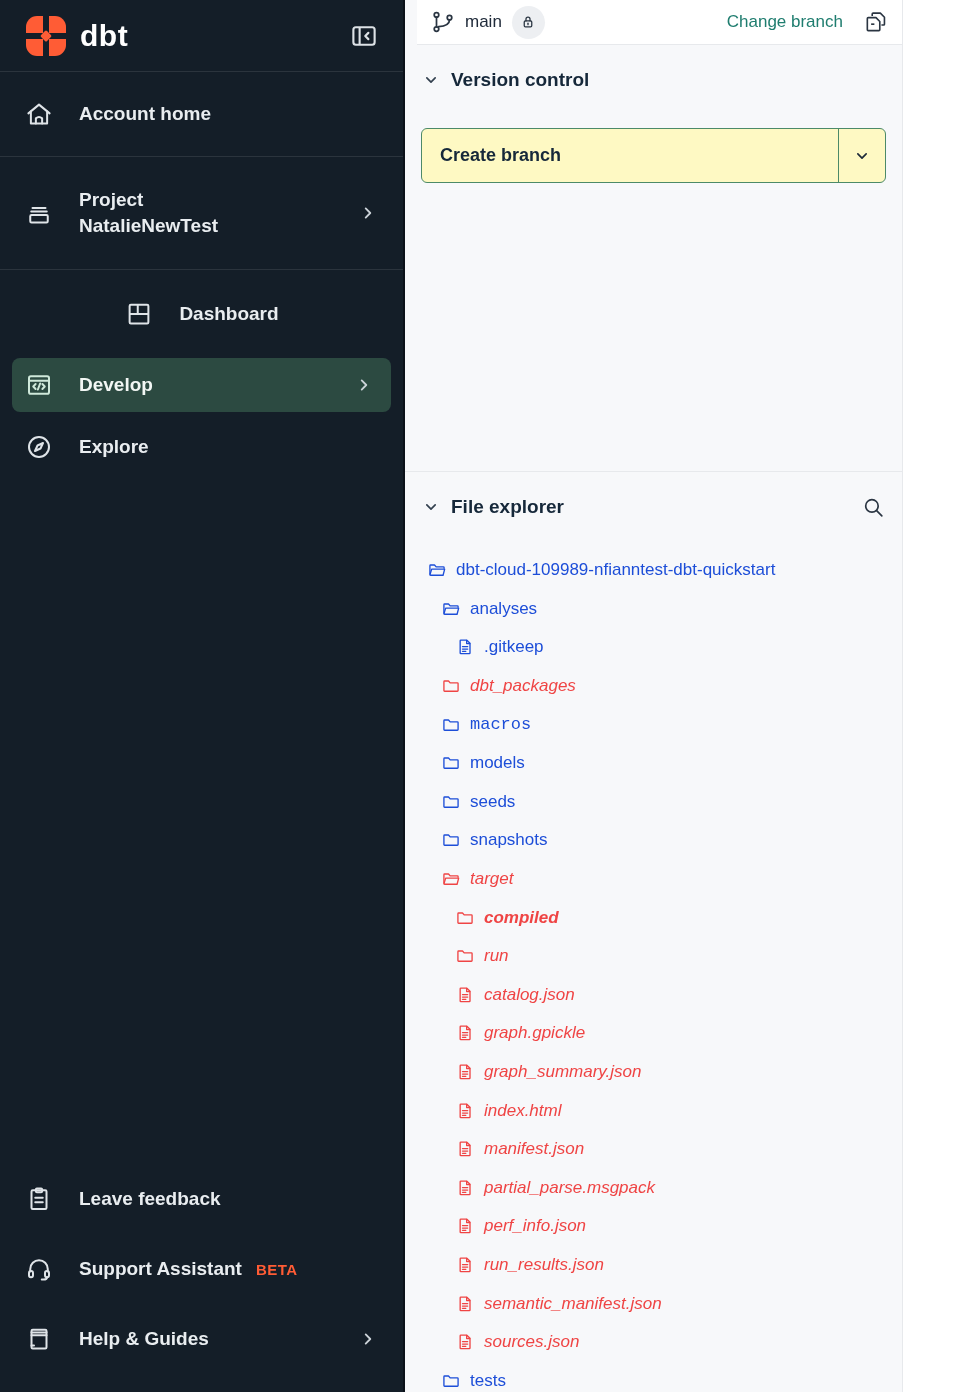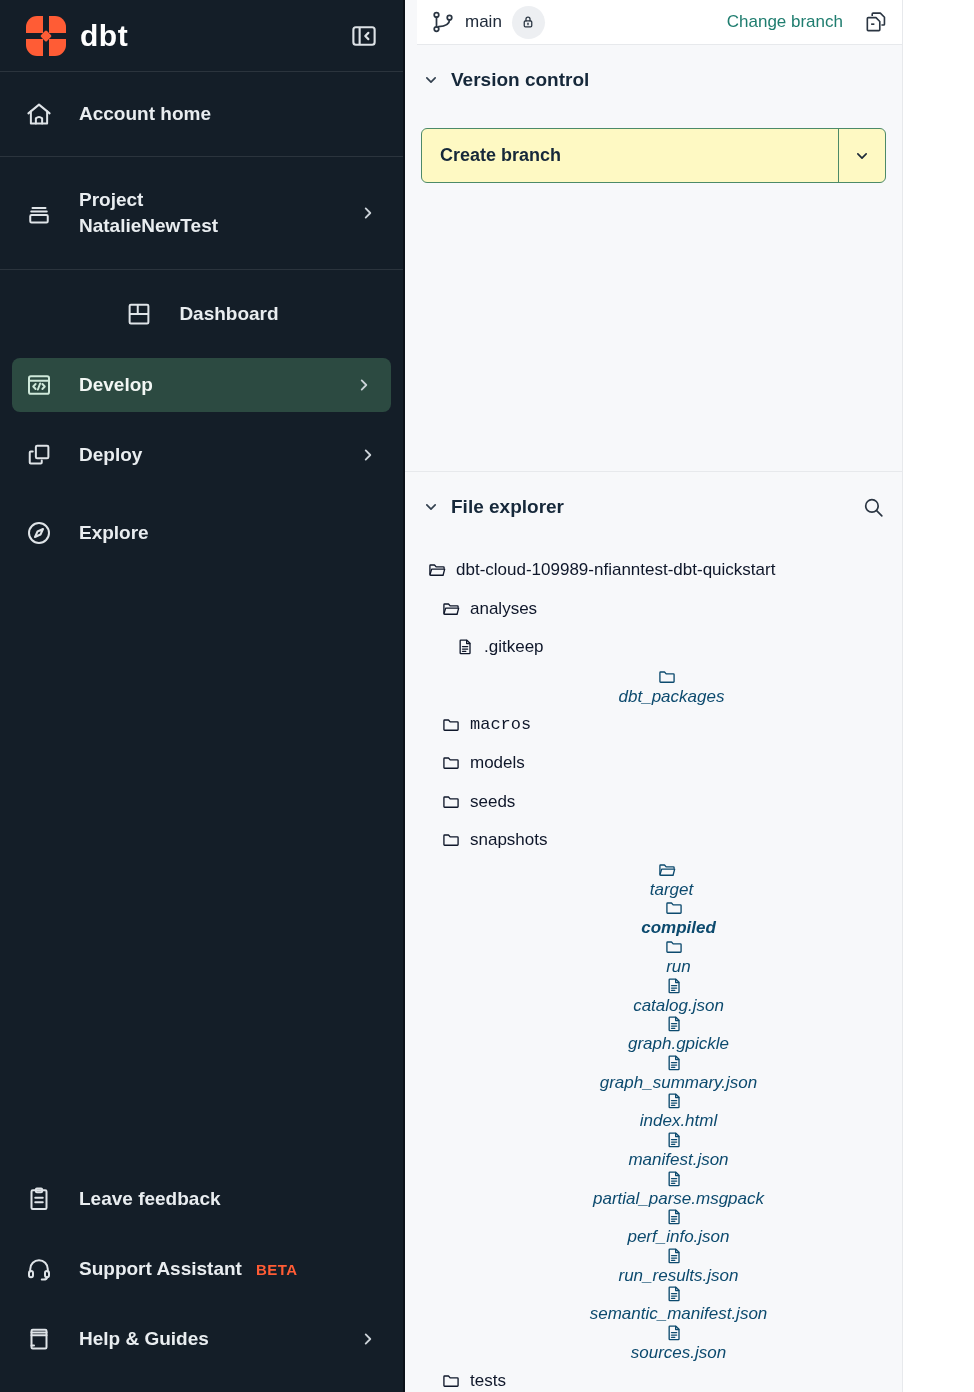--- a/index.html
+++ b/index.html
@@ -55,23 +55,23 @@
   .create-branch-label { flex:1; display:flex; align-items:center; padding-left:18px;
     font-size:18px; font-weight:600; color:#16283a; }
   .create-branch-caret { width:47px; border-left:1px solid #4c8a68; display:flex;
     align-items:center; justify-content:center; color:#1d2a38; }
 
   .fe-section { flex:1; overflow:hidden; }
   .fe-header { display:flex; align-items:center; height:34px; margin:18px 16px 0 16px; }
   .fe-search { margin-left:auto; color:#2a3542; display:flex; cursor:pointer; }
   .tree { margin-top:27px; }
   .tree-row { height:38.6px; display:flex; align-items:center; font-size:17px;
-    color:#0f172a; cursor:pointer; }
+    color:#1d4ed8; cursor:pointer; }
   .tree-row .t-ic { display:flex; margin-right:9px; flex:0 0 20px; }
-  .tree-row.muted { color:#0c4a6e; font-style:italic;flex-direction:column; }
+  .tree-row.muted { color:#ef4444; font-style:italic; }
 
   .editor-area { flex:1; background:#fff; }
 </style>
 </head>
 <body>
 
 <div class="app">
 
   <nav class="sidebar" style="background: rgb(20, 30, 40);">
     <div class="logo-row">
@@ -145,34 +145,20 @@
         </svg>
       </span>
       <span class="nav-label">Develop</span>
       <span class="nav-chevron">
         <svg width="22" height="22" viewBox="0 0 24 24" fill="none" stroke="currentColor" stroke-width="2" stroke-linecap="round" stroke-linejoin="round">
           <polyline points="9.5,7 14.5,12 9.5,17"></polyline>
         </svg>
       </span>
     </div>
 
-    <div class="nav-item row-deploy">
-      <span class="ic">
-        <svg width="30" height="30" viewBox="0 0 24 24" fill="none" stroke="currentColor" stroke-width="1.6" stroke-linecap="round" stroke-linejoin="round">
-          <rect x="9.5" y="4.5" width="10" height="10" rx="1"></rect>
-          <path d="M7 9.2 H5.4 Q4.6 9.2 4.6 10 V18 Q4.6 18.8 5.4 18.8 H13.4 Q14.2 18.8 14.2 18 V16.4"></path>
-        </svg>
-      </span>
-      <span class="nav-label">Deploy</span>
-      <span class="nav-chevron">
-        <svg width="22" height="22" viewBox="0 0 24 24" fill="none" stroke="currentColor" stroke-width="2" stroke-linecap="round" stroke-linejoin="round">
-          <polyline points="9.5,7 14.5,12 9.5,17"></polyline>
-        </svg>
-      </span>
-    </div>
 
     <div class="nav-item row-explore">
       <span class="ic">
         <svg width="30" height="30" viewBox="0 0 24 24" fill="none" stroke="currentColor" stroke-width="1.6" stroke-linecap="round" stroke-linejoin="round">
           <circle cx="12" cy="12" r="8"></circle>
           <path d="M8.8 15.2 L10.8 10.8 L15.2 8.8 L13.2 13.2 Z"></path>
         </svg>
       </span>
       <span class="nav-label">Explore</span>
     </div>

